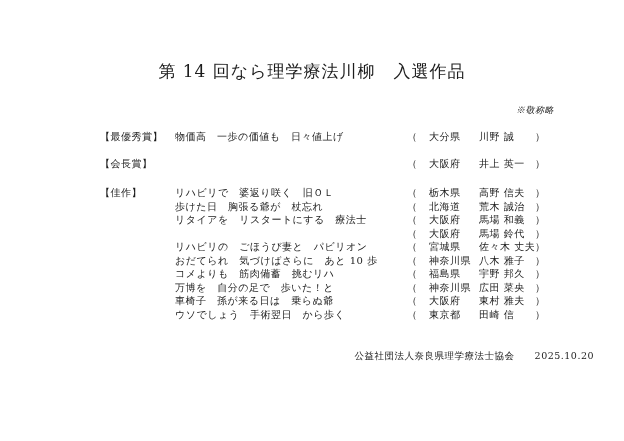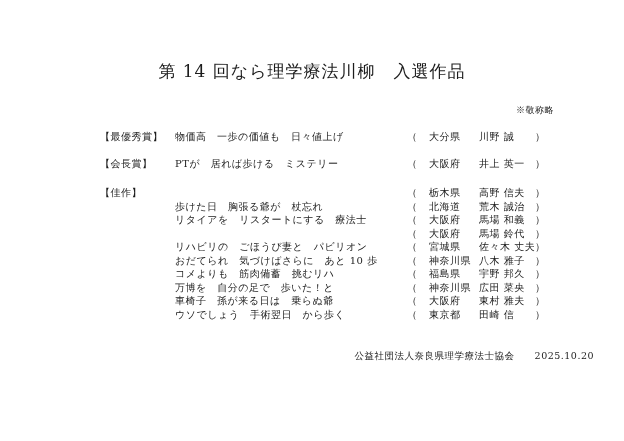--- a/index.html
+++ b/index.html
@@ -17,20 +17,21 @@
     text-align:center;
     font-size:17px;
     letter-spacing:1px;
     font-weight:400;
   }
   .note{
     position:absolute;
     top:104px;right:70px;
     font-size:9px;
     letter-spacing:0.5px;
+    font-style:italic;
   }
   .row{
     position:absolute;
     left:0;right:0;
     height:14px;
     font-size:10px;
     line-height:13px;
     white-space:nowrap;
     text-align:right;
   }
@@ -62,29 +63,29 @@
     <span class="lbl">【最優秀賞】</span>
     <span class="poem">物価高　一歩の価値も　日々値上げ</span>
     <span class="po">（</span>
     <span class="pref">大分県</span>
     <span class="pname">川野 誠</span>
     <span class="pc">）</span>
   </div>
 
   <div class="row" style="top:157px">
     <span class="lbl">【会長賞】</span>
-    <span class="poem">PTが　居れば歩ける　ミステリー</span>
     <span class="po">（</span>
     <span class="pref">大阪府</span>
     <span class="pname">井上 英一</span>
     <span class="pc">）</span>
   </div>
 
   <div class="row" style="top:186px">
     <span class="lbl">【佳作】</span>
+    <span class="poem">リハビリで　婆返り咲く　旧ＯＬ</span>
     <span class="po">（</span>
     <span class="pref">栃木県</span>
     <span class="pname">高野 信夫</span>
     <span class="pc">）</span>
   </div>
 
   <div class="row" style="top:199.5px">
     <span class="poem">歩けた日　胸張る爺が　杖忘れ</span>
     <span class="po">（</span>
     <span class="pref">北海道</span>

